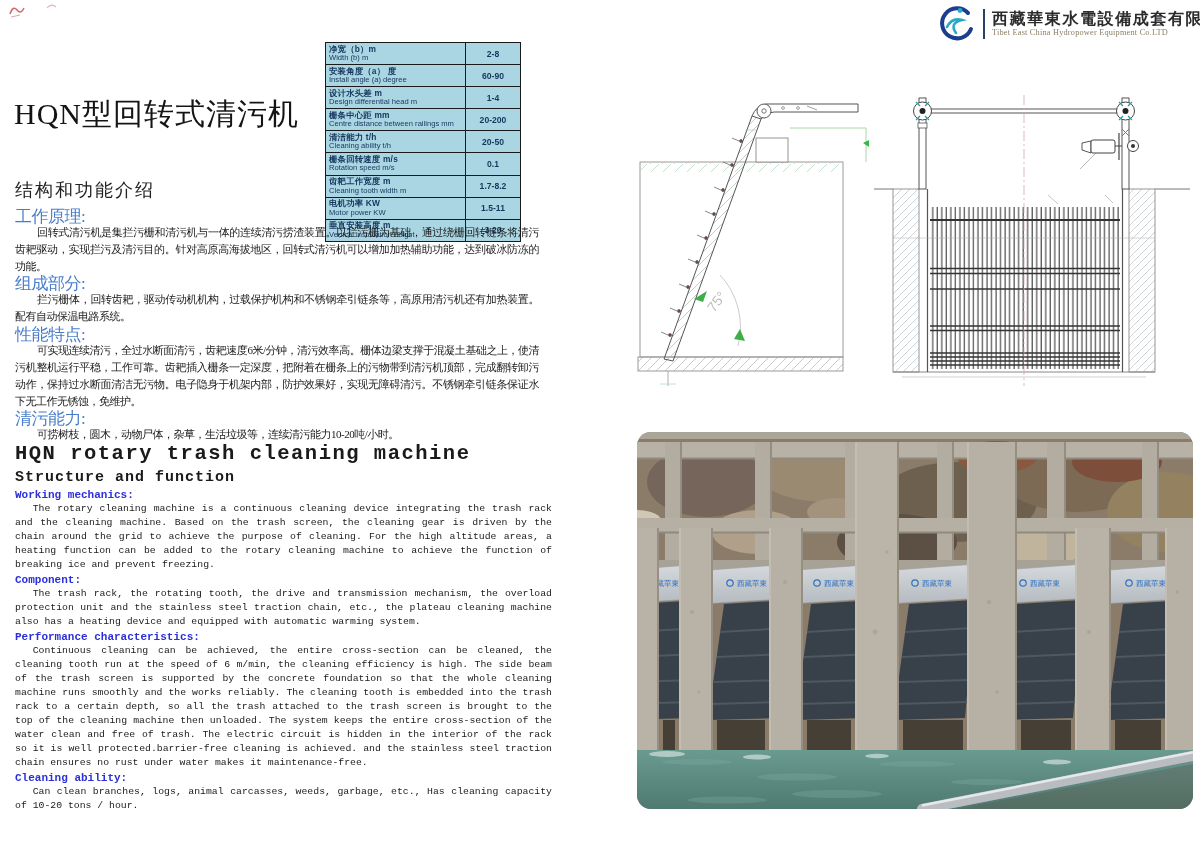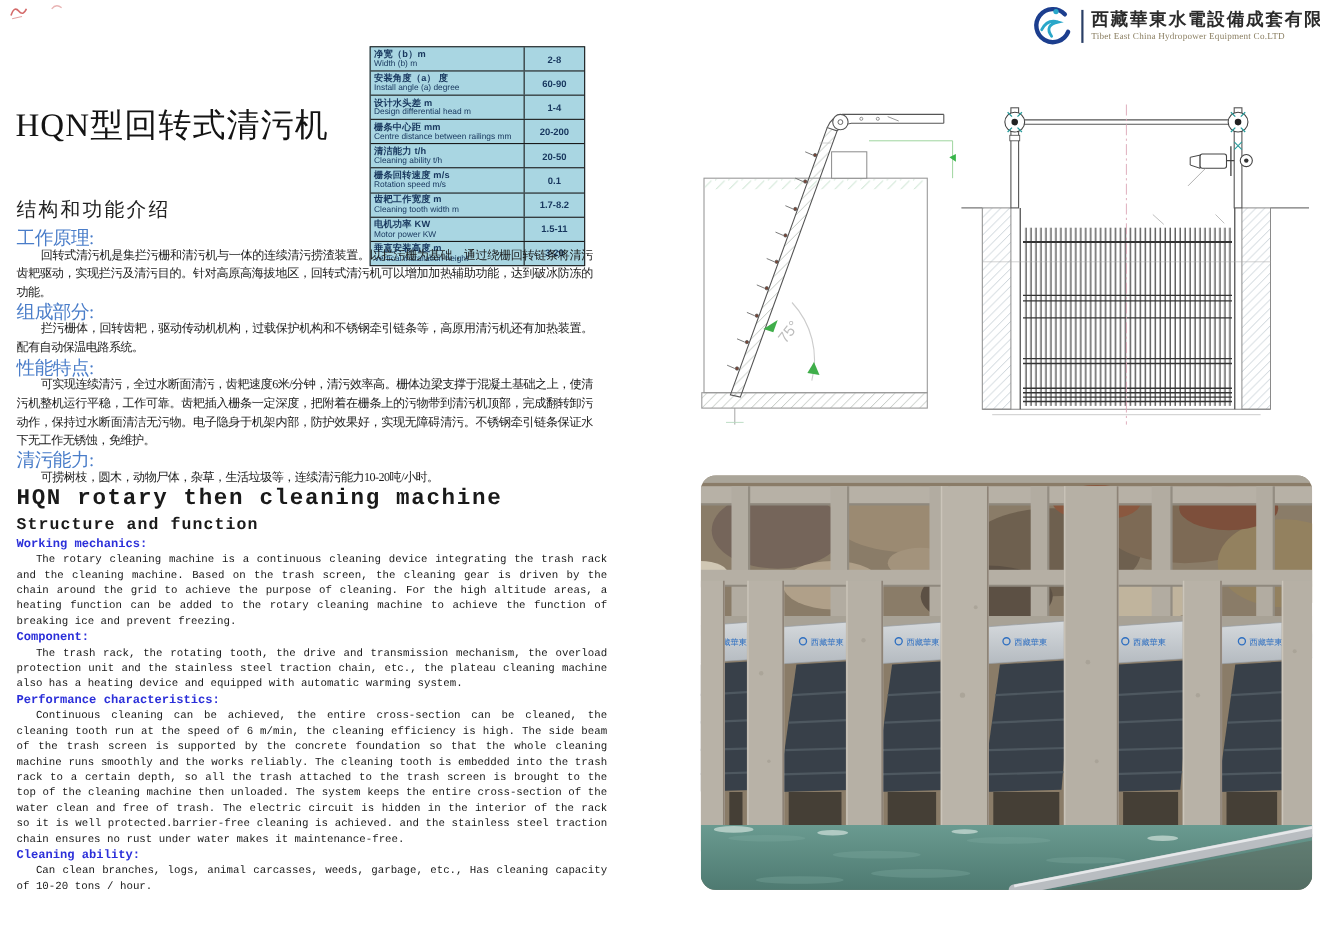--- a/index.html
+++ b/index.html
@@ -9,21 +9,21 @@
   .red-mark{position:absolute;}
 
   
   .logo{position:absolute;left:936px;top:4px;display:flex;align-items:center;gap:7px;}
   .logo-divider{width:2px;height:30px;background:#2a3f66;}
   .logo-text{display:flex;flex-direction:column;justify-content:center;}
   .logo-cn{font-family:"Liberation Serif",serif;font-size:16px;font-weight:700;color:#2b2b2b;letter-spacing:1.6px;line-height:18px;white-space:nowrap;}
   .logo-en{font-family:"Liberation Serif",serif;font-size:8.3px;color:#8c8064;letter-spacing:0.2px;line-height:10px;white-space:nowrap;}
 
   
-  .spec-table{position:absolute;left:336px;top:42px;width:196px;background:#a9d6e2;border:1px solid #1a1a1a;box-sizing:border-box;}
+  .spec-table{position:absolute;left:325px;top:42px;width:196px;background:#a9d6e2;border:1px solid #1a1a1a;box-sizing:border-box;}
   .spec-row{display:flex;border-bottom:1px solid #1a1a1a;}
   .spec-row:last-child{border-bottom:none;}
   .spec-label{width:140px;border-right:1px solid #1a1a1a;padding:1.5px 2px 1.5px 3px;box-sizing:border-box;}
   .lab-cn{font-size:8.4px;font-weight:bold;color:#17365d;line-height:9.5px;letter-spacing:0.2px;}
   .lab-en{font-size:7.6px;font-weight:normal;color:#17365d;line-height:8.6px;}
   .spec-value{flex:1;display:flex;align-items:center;justify-content:center;font-size:8.6px;font-weight:bold;color:#17365d;}
 
   
   .title-cn{position:absolute;left:14px;top:94px;font-family:"Liberation Serif",serif;font-size:30px;font-weight:400;color:#141414;letter-spacing:1px;}
   .intro-cn{position:absolute;left:15px;top:178px;font-family:"Liberation Serif",serif;font-size:18px;font-weight:500;color:#222;letter-spacing:2px;}
@@ -143,21 +143,21 @@
   <div class="cn-body">回转式清污机是集拦污栅和清污机与一体的连续清污捞渣装置。以拦污栅为基础，通过绕栅回转链条将清污齿耙驱动，实现拦污及清污目的。针对高原高海拔地区，回转式清污机可以增加加热辅助功能，达到破冰防冻的功能。</div>
   <div class="cn-head">组成部分:</div>
   <div class="cn-body">拦污栅体，回转齿耙，驱动传动机机构，过载保护机构和不锈钢牵引链条等，高原用清污机还有加热装置。配有自动保温电路系统。</div>
   <div class="cn-head">性能特点:</div>
   <div class="cn-body">可实现连续清污，全过水断面清污，齿耙速度6米/分钟，清污效率高。栅体边梁支撑于混凝土基础之上，使清污机整机运行平稳，工作可靠。齿耙插入栅条一定深度，把附着在栅条上的污物带到清污机顶部，完成翻转卸污动作，保持过水断面清洁无污物。电子隐身于机架内部，防护效果好，实现无障碍清污。不锈钢牵引链条保证水下无工作无锈蚀，免维护。</div>
   <div class="cn-head">清污能力:</div>
   <div class="cn-body">可捞树枝，圆木，动物尸体，杂草，生活垃圾等，连续清污能力10-20吨/小时。</div>
 </div>
 
 <div class="en-flow">
-  <div class="en-title">HQN rotary then cleaning machine</div>
+  <div class="en-title">HQN rotary trash cleaning machine</div>
   <div class="en-sub">Structure and function</div>
   <div class="en-head">Working mechanics:</div>
   <div class="en-body">The rotary cleaning machine is a continuous cleaning device integrating the trash rack and the cleaning machine. Based on the trash screen, the cleaning gear is driven by the chain around the grid to achieve the purpose of cleaning. For the high altitude areas, a heating function can be added to the rotary cleaning machine to achieve the function of breaking ice and prevent freezing.</div>
   <div class="en-head">Component:</div>
   <div class="en-body">The trash rack, the rotating tooth, the drive and transmission mechanism, the overload protection unit and the stainless steel traction chain, etc., the plateau cleaning machine also has a heating device and equipped with automatic warming system.</div>
   <div class="en-head">Performance characteristics:</div>
   <div class="en-body">Continuous cleaning can be achieved, the entire cross-section can be cleaned, the cleaning tooth run at the speed of 6 m/min, the cleaning efficiency is high. The side beam of the trash screen is supported by the concrete foundation so that the whole cleaning machine runs smoothly and the works reliably. The cleaning tooth is embedded into the trash rack to a certain depth, so all the trash attached to the trash screen is brought to the top of the cleaning machine then unloaded. The system keeps the entire cross-section of the water clean and free of trash. The electric circuit is hidden in the interior of the rack so it is well protected.barrier-free cleaning is achieved. and the stainless steel traction chain ensures no rust under water makes it maintenance-free.</div>
   <div class="en-head">Cleaning ability:</div>
   <div class="en-body">Can clean branches, logs, animal carcasses, weeds, garbage, etc., Has cleaning capacity of 10-20 tons / hour.</div>
 </div>

